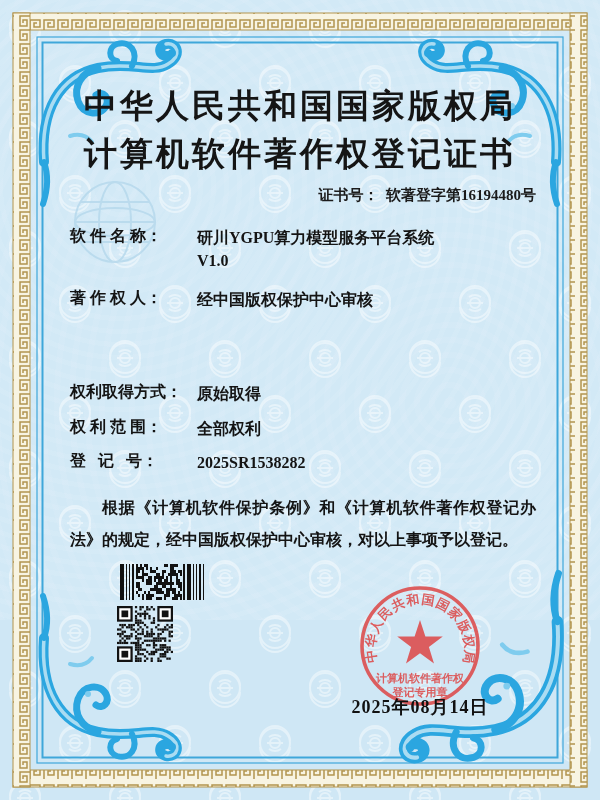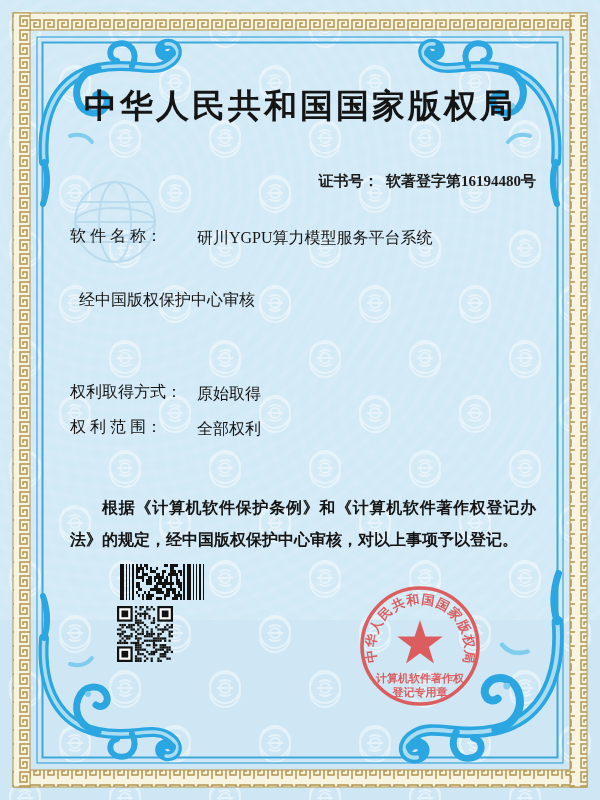--- a/index.html
+++ b/index.html
@@ -8,24 +8,24 @@
   .page{position:relative;width:600px;height:620px;
         background:#d2e9f6;
         background-image:
           repeating-radial-gradient(circle at 20% 30%, rgba(255,255,255,0.07) 0 5px, rgba(0,0,0,0) 5px 13px),
           repeating-radial-gradient(circle at 75% 65%, rgba(255,255,255,0.06) 0 6px, rgba(0,0,0,0) 6px 15px);}
   svg.layer{position:absolute;left:0;top:0;width:600px;height:800px;pointer-events:none;}
   .abs{position:absolute;}
   .title{left:0;width:600px;text-align:center;color:#151515;
          font-family:"Liberation Serif",serif;font-weight:bold;
          font-size:33px;letter-spacing:3px;white-space:nowrap;}
-  .certno{top:172px;right:64px;font-size:15px;font-weight:bold;color:#1b1b1b;
+  .certno{top:186px;right:64px;font-size:15px;font-weight:bold;color:#1b1b1b;
           font-family:"Liberation Serif",serif;white-space:pre;}
   .field{left:70px;display:flex;align-items:flex-start;
-         font-family:"Liberation Serif",serif;font-weight:normal;color:#141414;}
+         font-family:"Liberation Serif",serif;font-weight:bold;color:#141414;}
   .field .lbl{width:118px;font-size:16px;white-space:pre;flex:none;}
   .field .val{font-size:16px;margin-left:9px;line-height:23px;}
   .statement{left:70px;top:492px;width:466px;font-size:16px;line-height:32px;
              font-family:"Liberation Serif",serif;font-weight:bold;color:#141414;
              text-indent:2em;text-align:justify;}
   .date{left:340px;top:695px;width:160px;text-align:center;font-size:18px;
         font-weight:bold;color:#111;font-family:"Liberation Serif",serif;
         letter-spacing:1px;white-space:nowrap;}
   .seal-svg{left:354px;top:582px;width:132px;height:132px;opacity:.88;}
   .code-svg{image-rendering:pixelated;}
@@ -95,39 +95,46 @@
       <rect x="42.5" y="42.5" width="515" height="715" stroke-width="2"></rect>
     </g>
 
     <use href="#flr" transform="translate(40,40)"></use>
     <use href="#flr" transform="translate(560,40) scale(-1,1)"></use>
     <use href="#flr" transform="translate(40,760) scale(1,-1)"></use>
     <use href="#flr" transform="translate(562,762) scale(-1.15,-1.15)"></use>
   </svg>
 
   <div class="abs title" style="top:84px">中华人民共和国国家版权局</div>
+  <div class="abs title" style="top:132px">计算机软件著作权登记证书</div>
 
   <div class="abs certno"><span>证书号：</span>  <span>软著登字第16194480号</span></div>
 
   <div class="abs field" style="top:226px">
     <span class="lbl">软 件 名 称：</span>
     <span class="val">
       <div>研川YGPU算力模型服务平台系统</div>
+      <div>V1.0</div>
     </span>
   </div>
   <div class="abs field" style="top:288px">
+    <span class="lbl">著 作 权 人：</span>
     <span class="val">经中国版权保护中心审核</span>
   </div>
   <div class="abs field" style="top:417px">
     <span class="lbl">权 利 范 围：</span>
     <span class="val">全部权利</span>
   </div>
   <div class="abs field" style="top:382px">
     <span class="lbl">权利取得方式：</span>
     <span class="val">原始取得</span>
+  </div>
+  <div class="abs field" style="top:451px">
+    <span class="lbl">登   记   号：</span>
+    <span class="val">2025SR1538282</span>
   </div>
 
   <div class="abs statement">根据《计算机软件保护条例》和《计算机软件著作权登记办法》的规定，经中国版权保护中心审核，对以上事项予以登记。</div>
 
   <svg class="abs code-svg" style="left:120px;top:564px" width="86" height="36" viewBox="0 0 86 36">
       <g fill="#121212">
         <rect x="0" y="0" width="4" height="36"></rect>
         <rect x="6" y="0" width="1" height="36"></rect>
         <rect x="9" y="0" width="1" height="36"></rect>
         <rect x="12" y="0" width="2" height="36"></rect>
@@ -516,14 +523,15 @@
       <circle cx="66" cy="64" r="58" fill="none" stroke="#dd4b4b" stroke-width="3.6"></circle>
       <text font-size="13" fill="#dd4b4b" font-weight="bold" font-family="Liberation Serif,serif">
         <textPath href="#ringPath" startOffset="0" textLength="168">中华人民共和国国家版权局</textPath>
       </text>
       <polygon fill="#dd4b4b" points="66,38 71.4,54.4 88.8,54.6 74.9,64.9 80,81.5 66,71.2 52,81.5 57.1,64.9 43.2,54.6 60.6,54.4"></polygon>
       <text x="66" y="100" text-anchor="middle" font-size="11" fill="#dd4b4b" font-weight="bold" font-family="Liberation Serif,serif">计算机软件著作权</text>
       <text x="66" y="114" text-anchor="middle" font-size="11" fill="#dd4b4b" font-weight="bold" font-family="Liberation Serif,serif">登记专用章</text>
     </g>
   </svg>
 
+  <div class="abs date">2025年08月14日</div>
 
 </div>
 
 </body></html>

